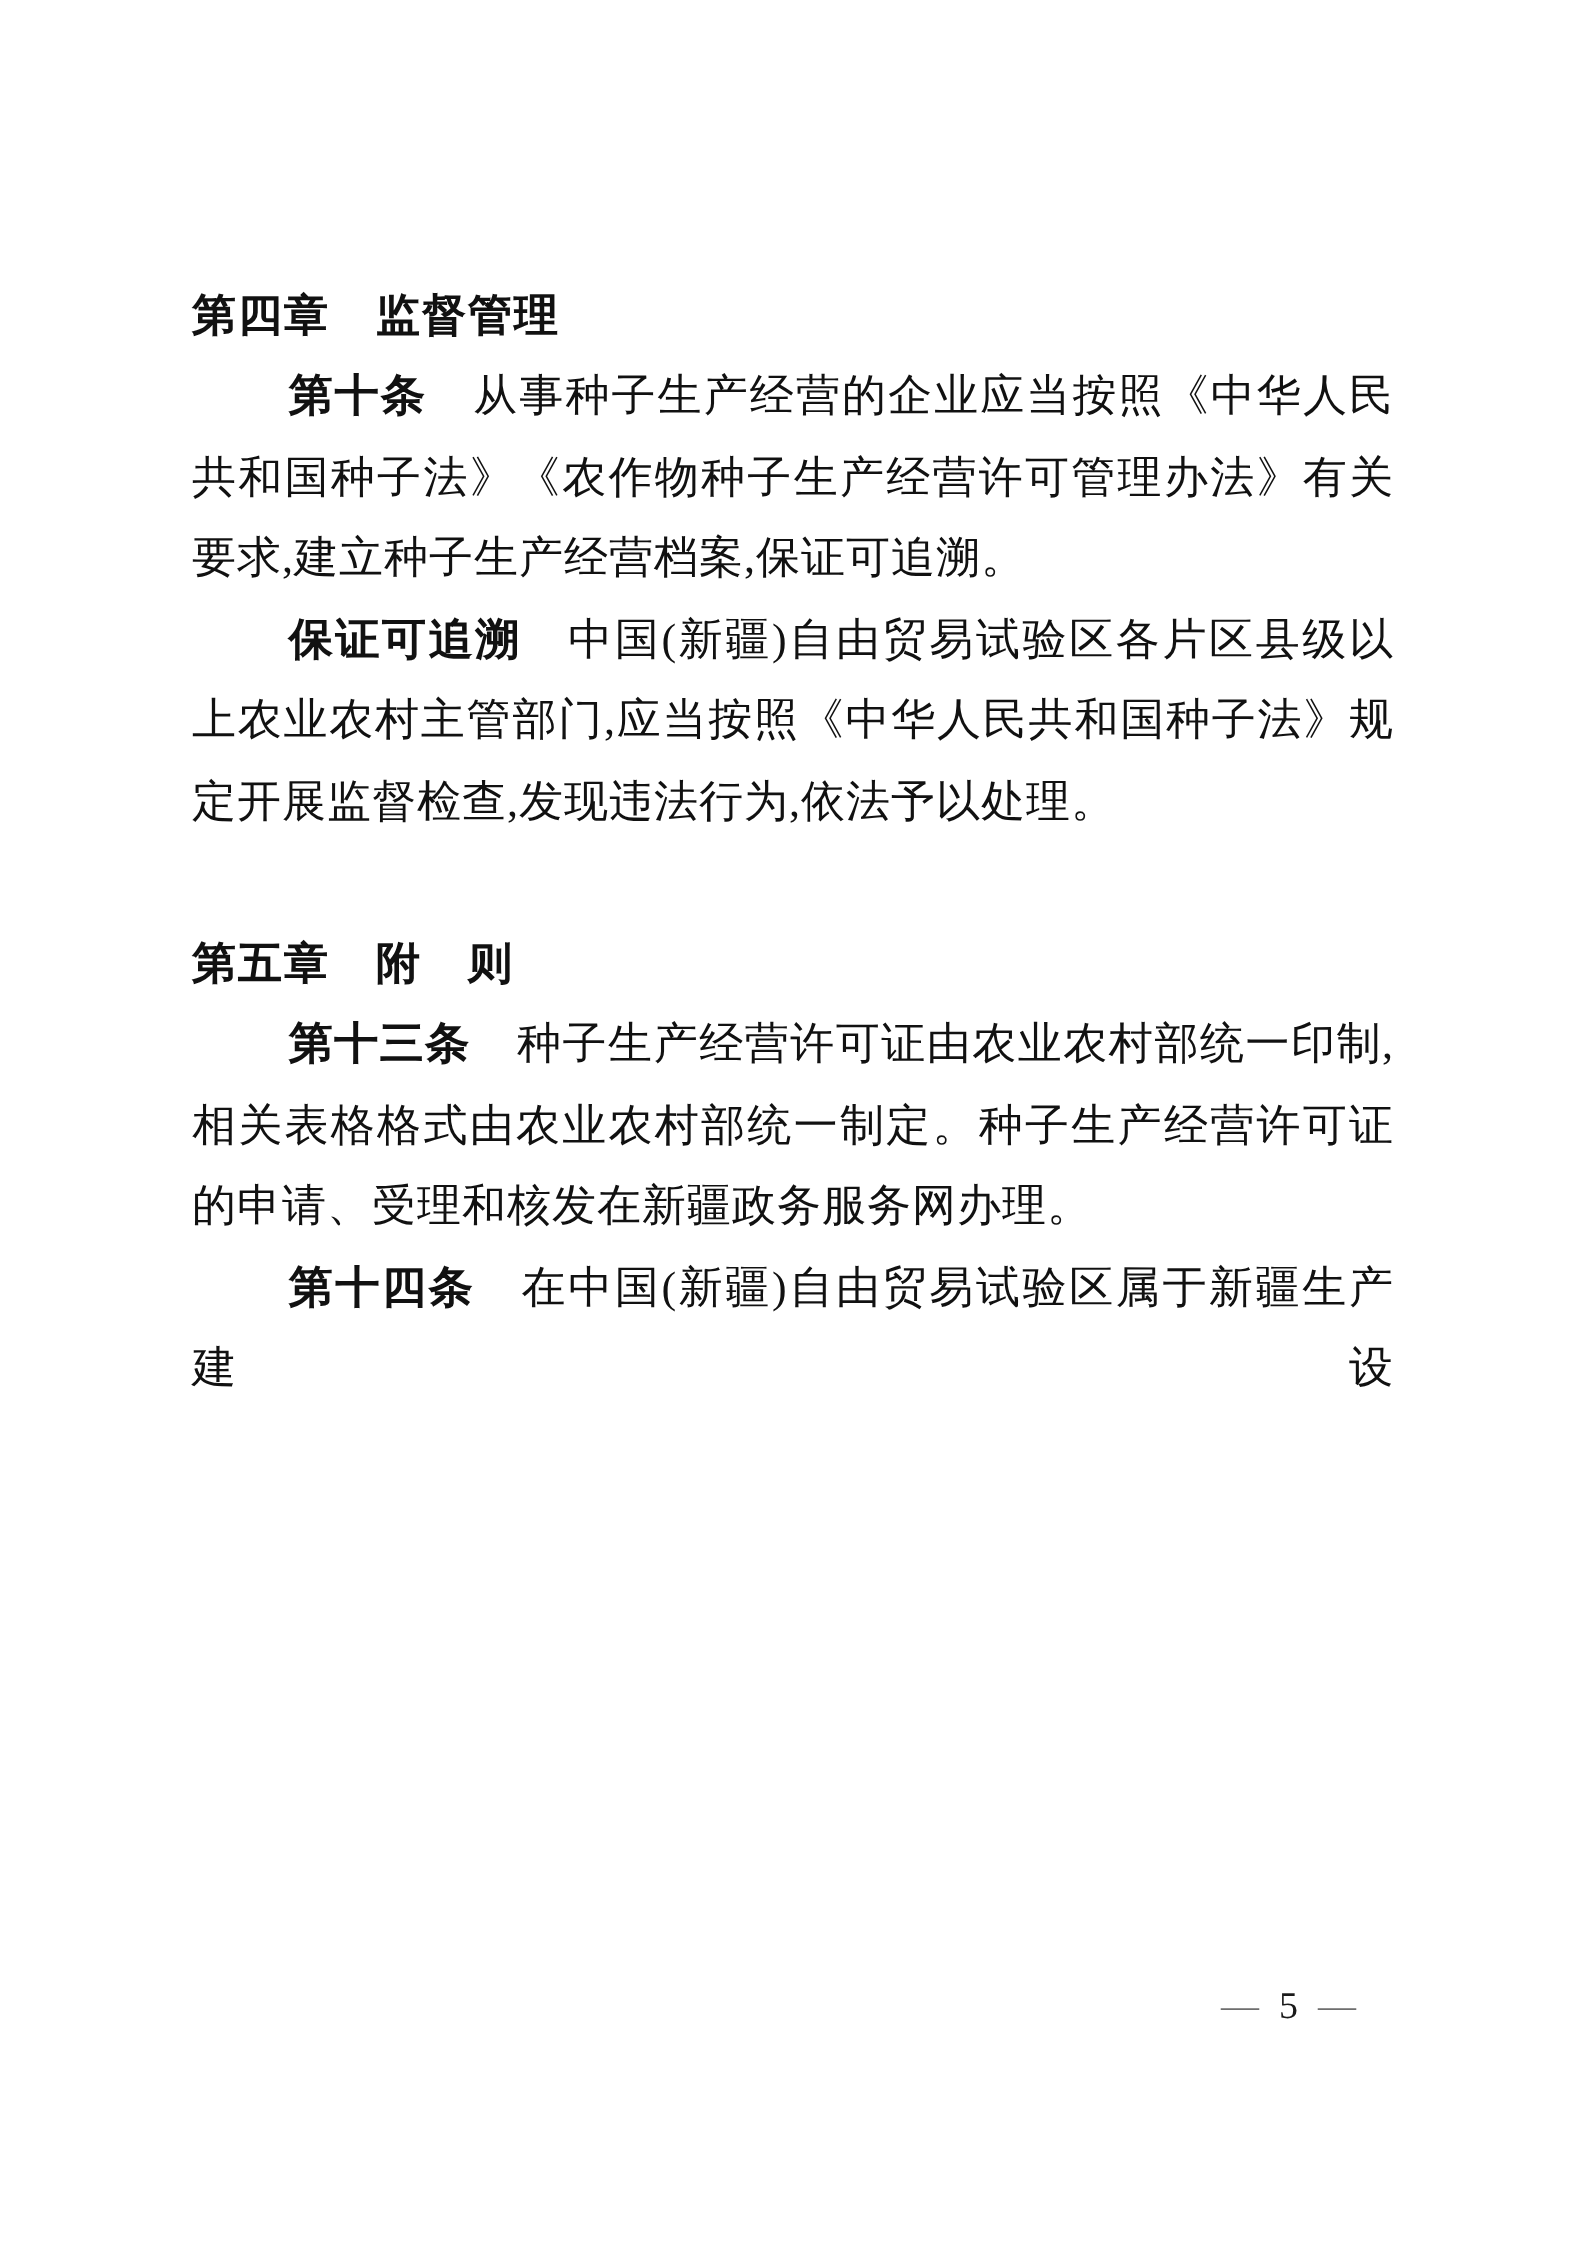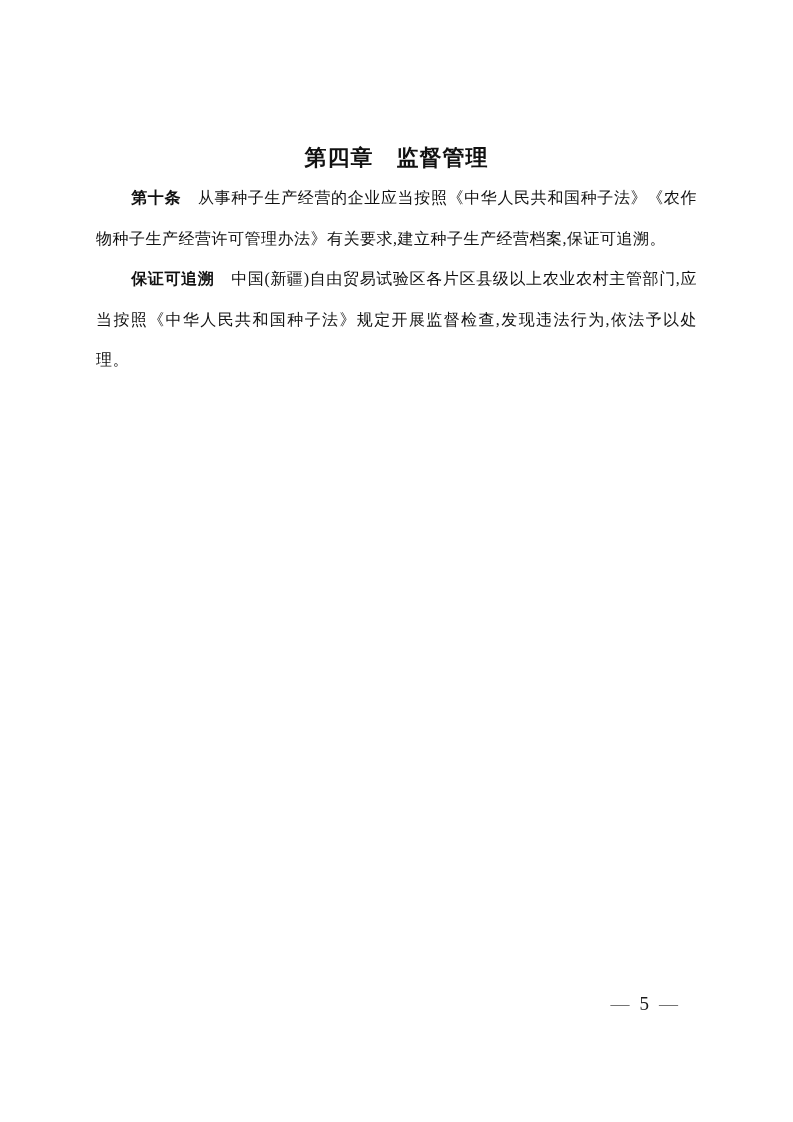--- a/index.html
+++ b/index.html
@@ -16,29 +16,29 @@
     padding: 138px 96px 0 96px;
     color: #111111;
     font-family: "Liberation Serif", "DejaVu Serif", serif;
     overflow: hidden;
   }
   .chapter-title {
     font-family: "Liberation Sans", "DejaVu Sans", sans-serif;
     font-weight: bold;
     font-size: 22px;
     line-height: 40px;
-    text-align: center;
+    text-align: left;
     letter-spacing: 1px;
     margin: 0;
   }
   .section-5 .chapter-title {
     margin-top: 41px;
   }
   .para {
-    font-size: 16px;
+    font-size: 22px;
     line-height: 40.5px;
     margin: 0;
     text-indent: 2.2em;
     text-align: justify;
     text-justify: inter-character;
     letter-spacing: 0.5px;
   }
   .para.last-line-justify {
     text-align-last: justify;
   }
@@ -72,18 +72,25 @@
   <section class="section-4">
     <h2 class="chapter-title">第四章　监督管理</h2>
 
     <p class="para"><span class="article-label">第十条</span><span>从事种子生产经营的企业应当按照《中华人民共和国种子法》《农作物种子生产经营许可管理办法》有关要求,建立种子生产经营档案,保证可追溯。</span></p>
 
     <p class="para"><span class="article-label">保证可追溯</span><span>中国(新疆)自由贸易试验区各片区县级以上农业农村主管部门,应当按照《中华人民共和国种子法》规定开展监督检查,发现违法行为,依法予以处理。</span></p>
 
 
   </section>
 
+  <section class="section-5">
+    <h2 class="chapter-title">第五章　附　则</h2>
+
+    <p class="para"><span class="article-label">第十三条</span><span>种子生产经营许可证由农业农村部统一印制,相关表格格式由农业农村部统一制定。种子生产经营许可证的申请、受理和核发在新疆政务服务网办理。</span></p>
+
+    <p class="para last-line-justify"><span class="article-label">第十四条</span><span>在中国(新疆)自由贸易试验区属于新疆生产建设</span></p>
+  </section>
 
   <div class="page-number">
     <span class="pn-dash">—</span><span class="pn-num">5</span><span class="pn-dash">—</span>
   </div>
 
 </div>
 
 </body></html>

